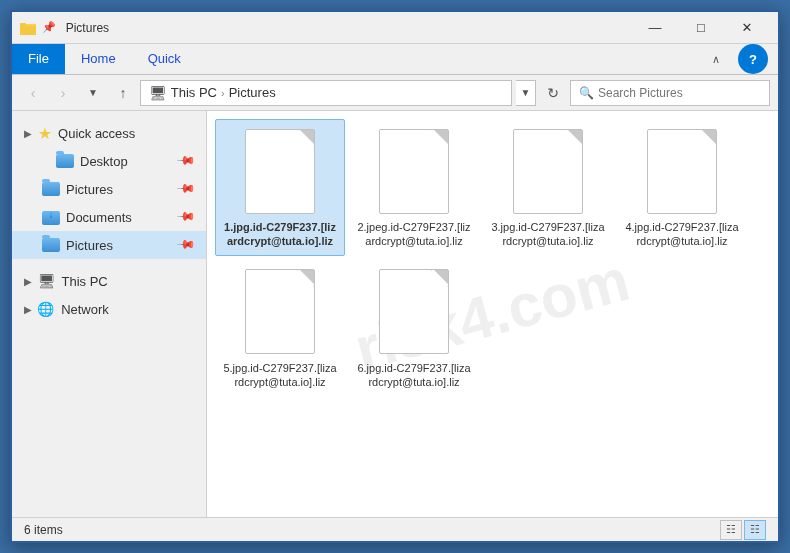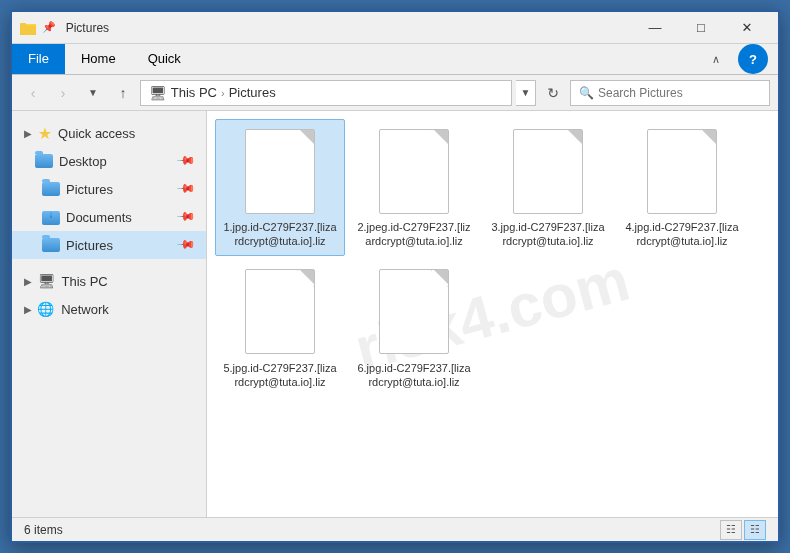--- a/index.html
+++ b/index.html
@@ -76,21 +76,21 @@
     .ribbon {
       background: #f0f0f0;
       border-bottom: 1px solid #c0c0c0;
     }
     .ribbon-tab {
       padding: 0 16px;
       height: 30px;
       line-height: 30px;
       cursor: pointer;
       font-size: 13px;
-      color: #000000;
+      color: #1d4ed8;
     }
     .ribbon-tab.active {
       background: #0078d7;
       color: white;
     }
     .ribbon-chevron {
       margin-left: auto;
       padding: 0 10px;
       display: flex;
       align-items: center;
@@ -305,21 +305,21 @@
     .file-item {
       width: 130px;
       display: flex;
       flex-direction: column;
       align-items: center;
       padding: 6px;
       cursor: pointer;
       border: 1px solid transparent;
       border-radius: 2px;
     }
-    .file-item.selected { background: #cce4f7; border-color: #7ab8e8; }
+    .file-item.selected { background: #cce4f7; border-color: #7ab8e8; font-weight: bold; }
     .file-icon {
       width: 80px;
       height: 90px;
       position: relative;
       display: flex;
       align-items: center;
       justify-content: center;
     }
     .file-page {
       width: 70px;
@@ -466,21 +466,21 @@
   <div class="main-content">
 
     <div class="sidebar">
 
       <div class="sidebar-item section-header">
         <span style="font-size:10px;color:#666;">▶</span>
         <span style="color:#f5c842;font-size:16px;">★</span>
         <span>Quick access</span>
       </div>
 
-      <div class="sidebar-item sidebar-spacer" style="padding-left:23px;">
+      <div class="sidebar-item sidebar-spacer" style="padding-left:44px;">
         <div class="folder-blue folder-desktop"></div>
         <span>Desktop</span>
         <span class="pin-icon" style="margin-left:auto;font-size:12px;">📌</span>
       </div>
 
       <div class="sidebar-item sidebar-spacer" style="padding-left:30px;">
         <div class="folder-blue folder-docs"></div>
         <span>Pictures</span>
         <span class="pin-icon" style="margin-left:auto;font-size:12px;">📌</span>
       </div>

